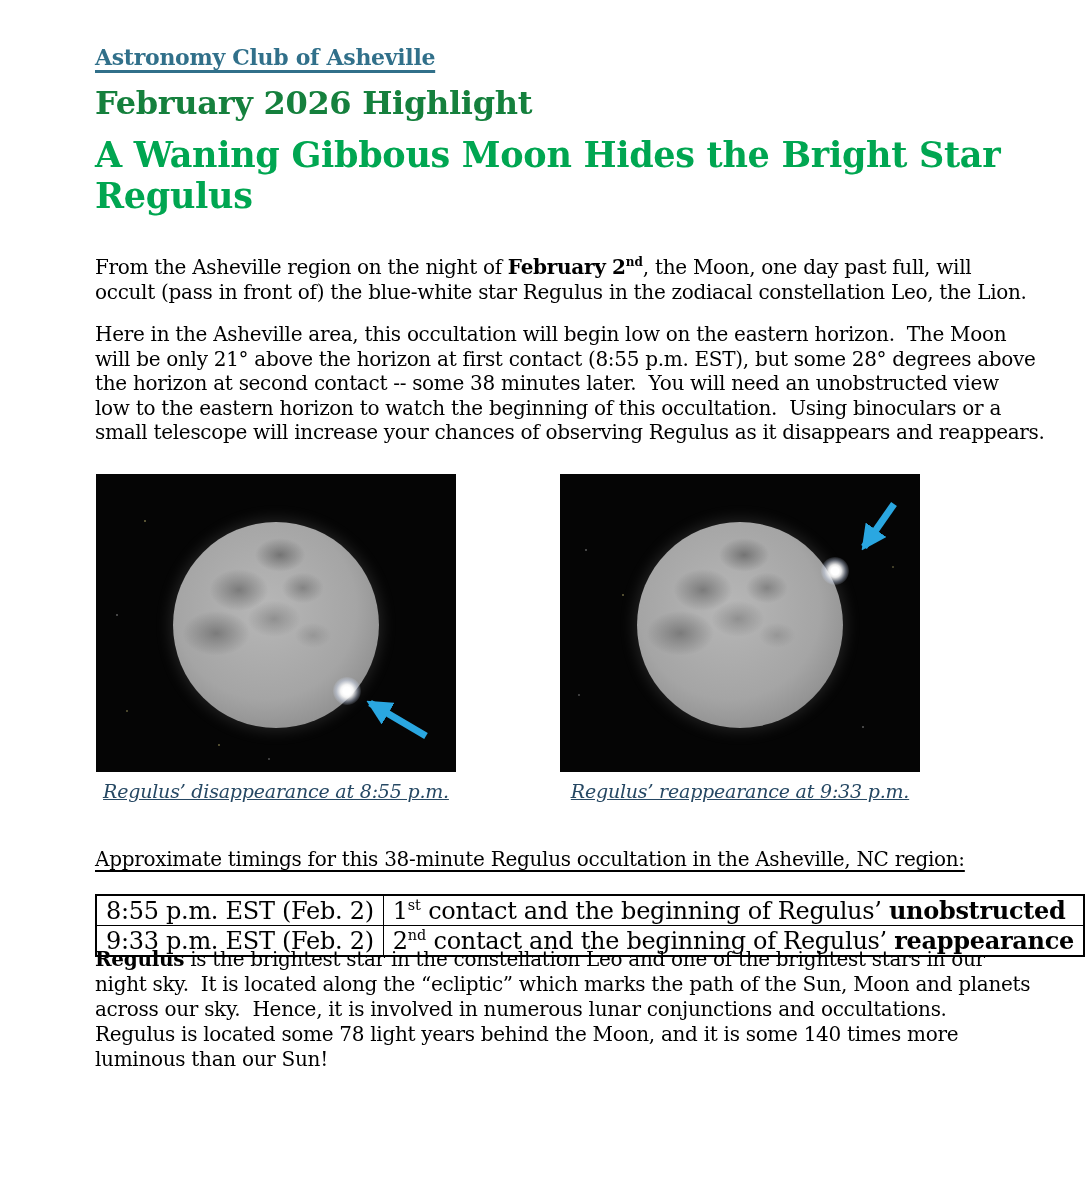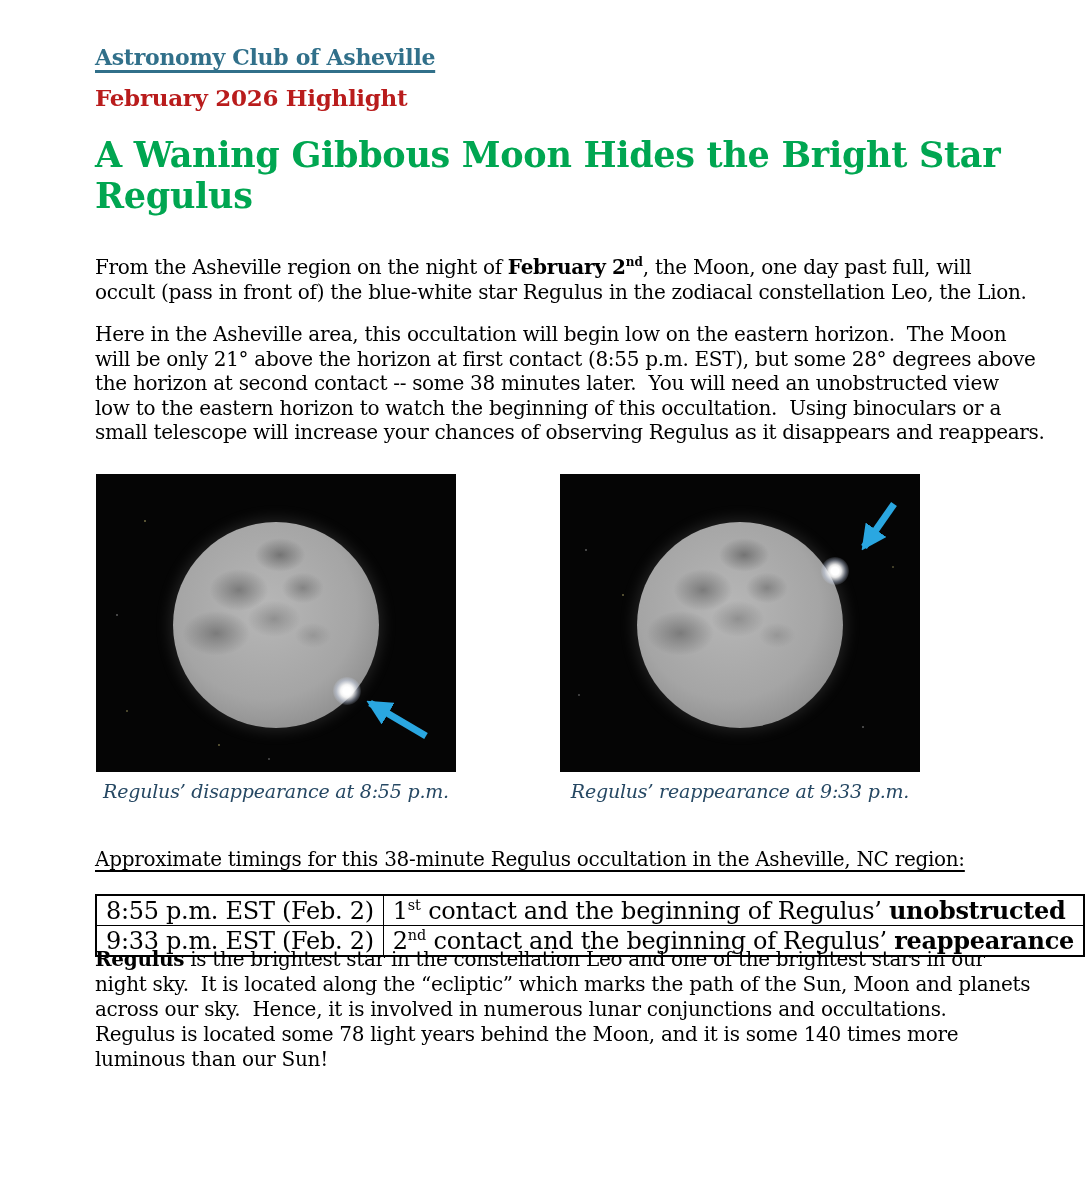--- a/index.html
+++ b/index.html
@@ -7,21 +7,21 @@
     position:relative;width:1087px;height:1182px;background:#ffffff;
     font-family:"DejaVu Serif", serif;color:#000;overflow:hidden;
   }
   .abs{position:absolute;}
   .line{white-space:pre;letter-spacing:-0.3px;}
   .club{
     left:95px;top:44px;font-size:22px;font-weight:bold;color:#31708a;
     text-decoration:underline;text-decoration-thickness:2.5px;text-underline-offset:5px;
     letter-spacing:-0.3px;white-space:pre;
   }
-  .highlight{left:95px;top:84px;font-size:23px;font-weight:bold;color:#b91c1c;white-space:pre;letter-spacing:-0.3px;}
+  .highlight{left:95px;top:84px;font-size:32px;font-weight:bold;color:#15803d;white-space:pre;letter-spacing:-0.3px;}
   .headline{left:95px;top:122px;font-size:35px;font-weight:bold;color:#00a651;line-height:41px;letter-spacing:-0.3px;margin-top:12px;}
   .headline div{white-space:pre;}
   .body-text{font-size:20px;line-height:25px;}
   .p1{left:95px;top:250px;}
   .p2{left:95px;top:322px;line-height:24.5px;}
   .p3{left:95px;top:947px;}
   .sup{font-size:.6em;vertical-align:super;letter-spacing:0;}
   b{letter-spacing:-0.3px;}
   
   .figure{width:360px;}
@@ -47,21 +47,21 @@
   }
   .star-left{left:237px;top:203px;}
   .star-right{left:261px;top:83px;}
   .dots{position:absolute;width:2px;height:2px;border-radius:50%;background:transparent;left:0;top:0;}
   .dots-left{box-shadow:48px 46px 0 0 rgba(205,195,120,.55), 20px 140px 0 0 rgba(255,255,255,.35),
              30px 236px 0 0 rgba(205,195,120,.45), 122px 270px 0 0 rgba(205,195,120,.5), 172px 284px 0 0 rgba(255,255,255,.3);}
   .dots-right{box-shadow:25px 75px 0 0 rgba(255,255,255,.35), 62px 120px 0 0 rgba(205,195,120,.5),
               18px 220px 0 0 rgba(255,255,255,.3), 252px 205px 0 0 rgba(205,195,120,.45), 302px 252px 0 0 rgba(255,255,255,.35), 332px 92px 0 0 rgba(205,195,120,.4);}
   .arrow-svg{position:absolute;left:0;top:0;}
   .caption{
-    margin-top:8px;text-align:center;font-style:italic;font-size:19px;color:#264863;letter-spacing:-0.2px;
+    margin-top:8px;text-align:center;font-style:italic;font-size:19px;color:#264863;letter-spacing:-0.2px;text-decoration:underline;
   }
   
   .timings-heading{
     left:95px;top:847px;font-size:20px;text-decoration:underline;text-underline-offset:4px;
     white-space:pre;letter-spacing:-0.3px;
   }
   .timings-table{
     left:95px;top:894px;border-collapse:collapse;font-size:24px;letter-spacing:-0.3px;
   }
   .timings-table td{

